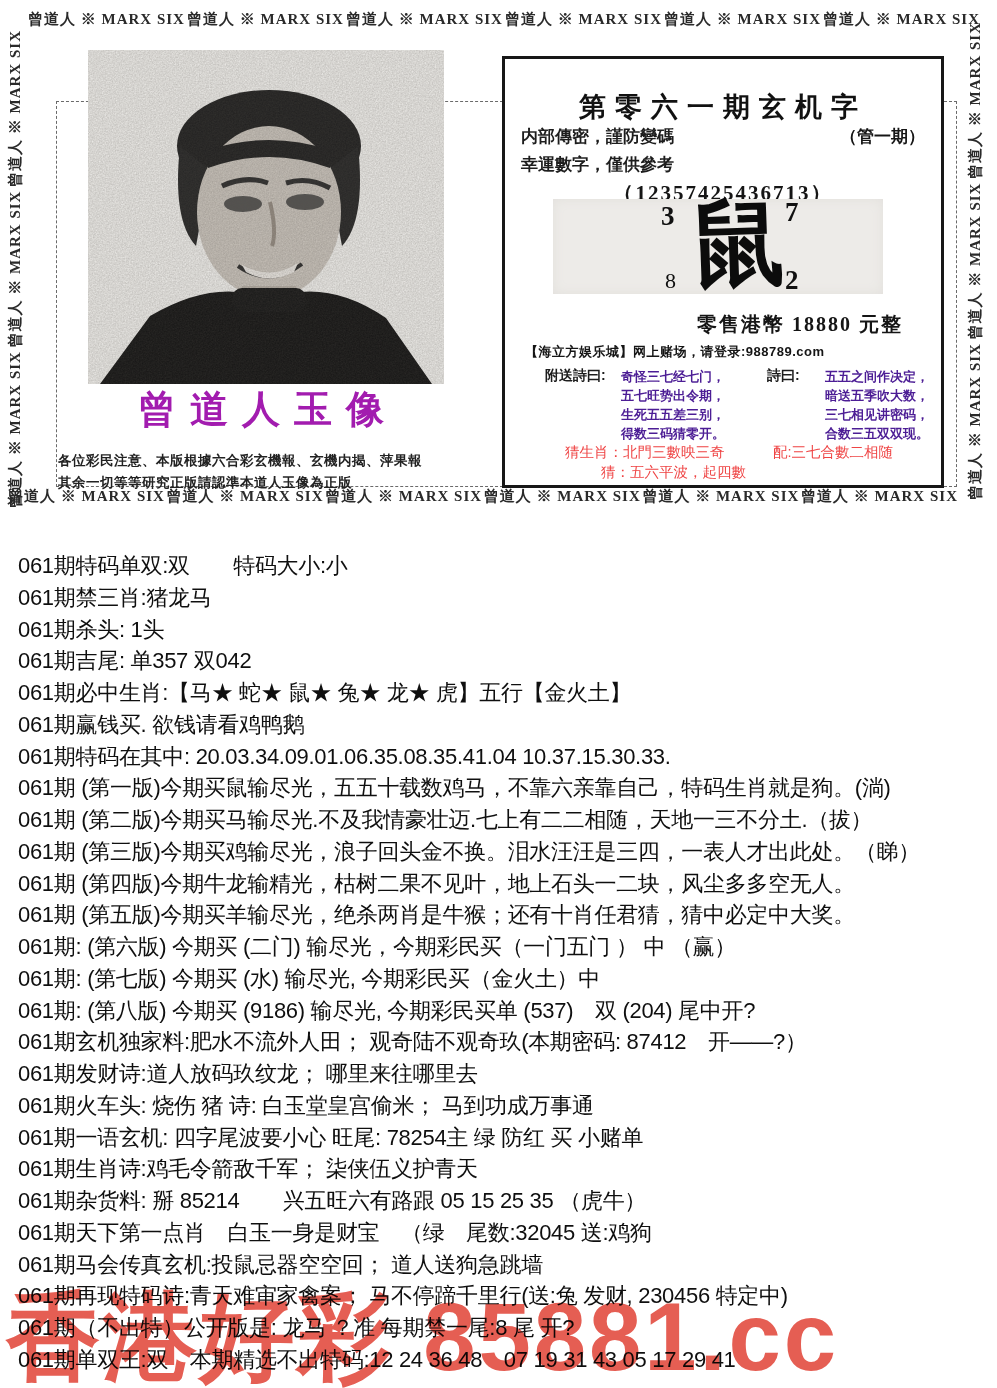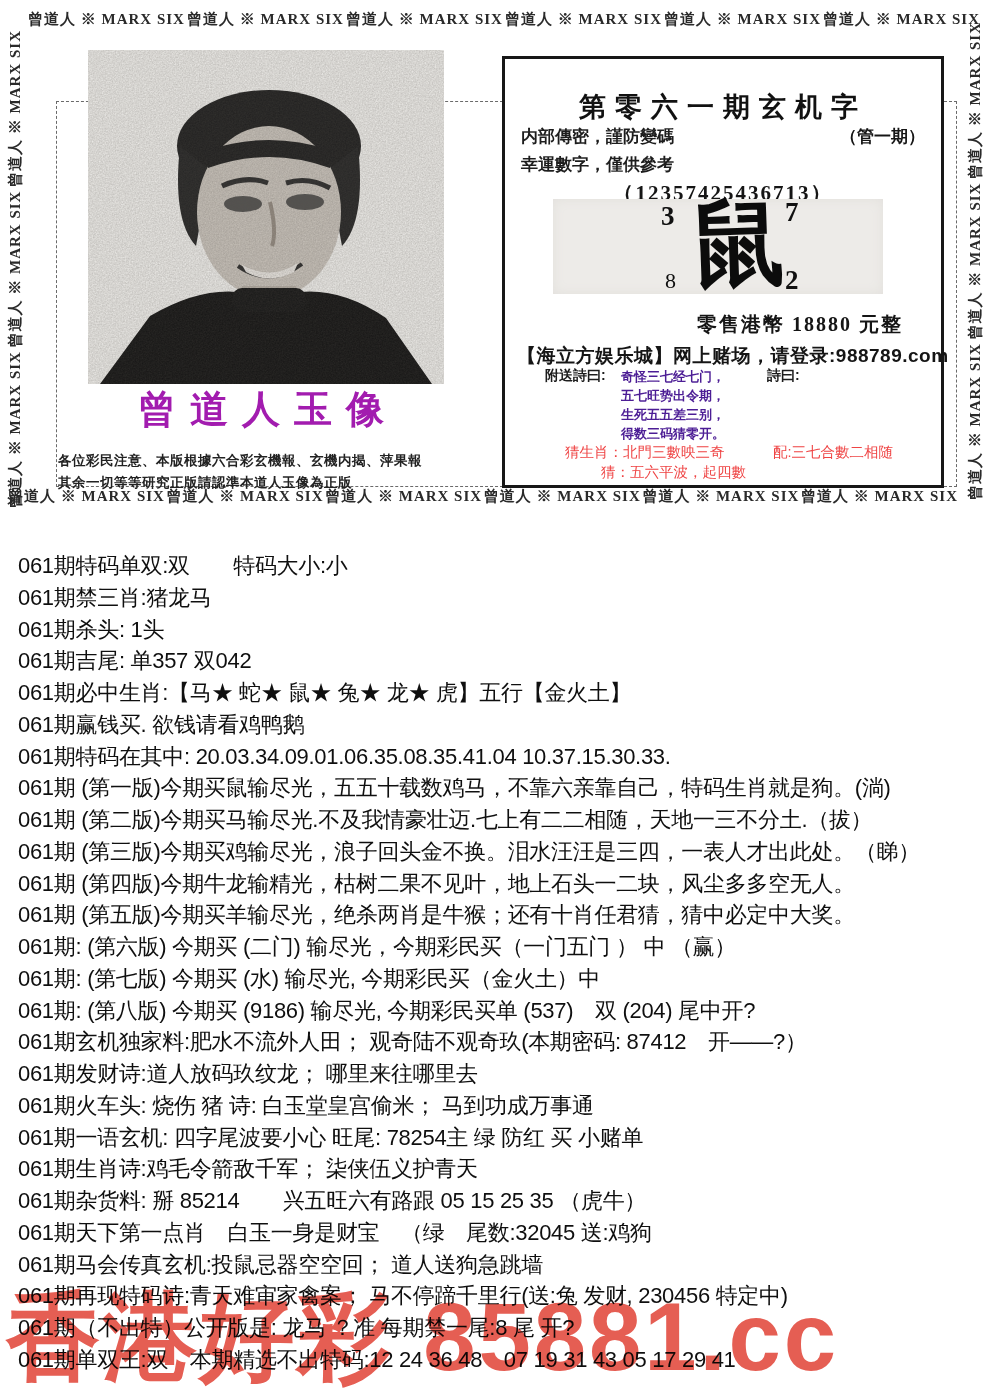--- a/index.html
+++ b/index.html
@@ -45,21 +45,21 @@
   .zblock{position:absolute;left:48px;top:140px;width:330px;height:95px;
           background:#edebe8;box-shadow:inset 0 0 12px #e2e0dc;}
   .znum{position:absolute;font-family:"Liberation Serif",serif;font-size:27px;font-weight:bold;color:#111;}
   .znum.tl{left:108px;top:2px;}  .znum.tr{left:232px;top:-2px;}
   .znum.bl{left:112px;bottom:0px;} .znum.br{left:232px;bottom:-2px;}
   .zchar{position:absolute;left:138px;top:-6px;font-family:"DejaVu Serif",serif;
          font-weight:bold;font-size:94px;line-height:100px;color:#0c0c0c;
          transform:rotate(-2deg);}
   .oprice{position:absolute;right:38px;top:252px;font-size:20px;font-weight:bold;
           font-family:"Liberation Serif",serif;letter-spacing:2px;}
-  .ocasino{position:absolute;left:12px;top:284px;font-size:19px;font-weight:bold;
+  .ocasino{position:absolute;left:20px;top:284px;font-size:13px;font-weight:bold;
            letter-spacing:0.5px;white-space:nowrap;}
   .plabel{position:absolute;font-size:14px;font-weight:bold;color:#1d1d1d;}
   .plabel.l{left:40px;top:308px;}
   .plabel.r{left:262px;top:308px;}
   .poem{position:absolute;font-size:13px;font-weight:bold;color:#4c1d95;line-height:19px;margin-left:12px;}
   .poem.l{left:104px;top:308px;}
   .poem.r{left:308px;top:308px;}
   .ofoot{position:absolute;font-size:14.5px;font-weight:normal;color:#ef4444;white-space:nowrap;}
   .ofoot.f1{left:60px;top:384px;}
   .ofoot.f1b{left:268px;top:384px;}
@@ -152,20 +152,26 @@
     <div class="ocasino">【海立方娱乐城】网上赌场，请登录:988789.com</div>
 
     <div class="plabel l">附送詩曰:</div>
     <div class="poem l">
       <div>奇怪三七经七门，</div>
       <div>五七旺势出令期，</div>
       <div>生死五五差三别，</div>
       <div>得数三码猜零开。</div>
     </div>
     <div class="plabel r">詩曰:</div>
+    <div class="poem r">
+      <div>五五之间作决定，</div>
+      <div>暗送五季吹大数，</div>
+      <div>三七相见讲密码，</div>
+      <div>合数三五双双现。</div>
+    </div>
 
     <div class="ofoot f1">猜生肖：北門三數映三奇</div>
     <div class="ofoot f1b">配:三七合數二相随</div>
     <div class="ofoot f2">猜：五六平波，起四數</div>
   </div>
 
   <div class="hborder bottom">
     <span>曾道人 ※ MARX SIX</span>
     <span>曾道人 ※ MARX SIX</span>
     <span>曾道人 ※ MARX SIX</span>

